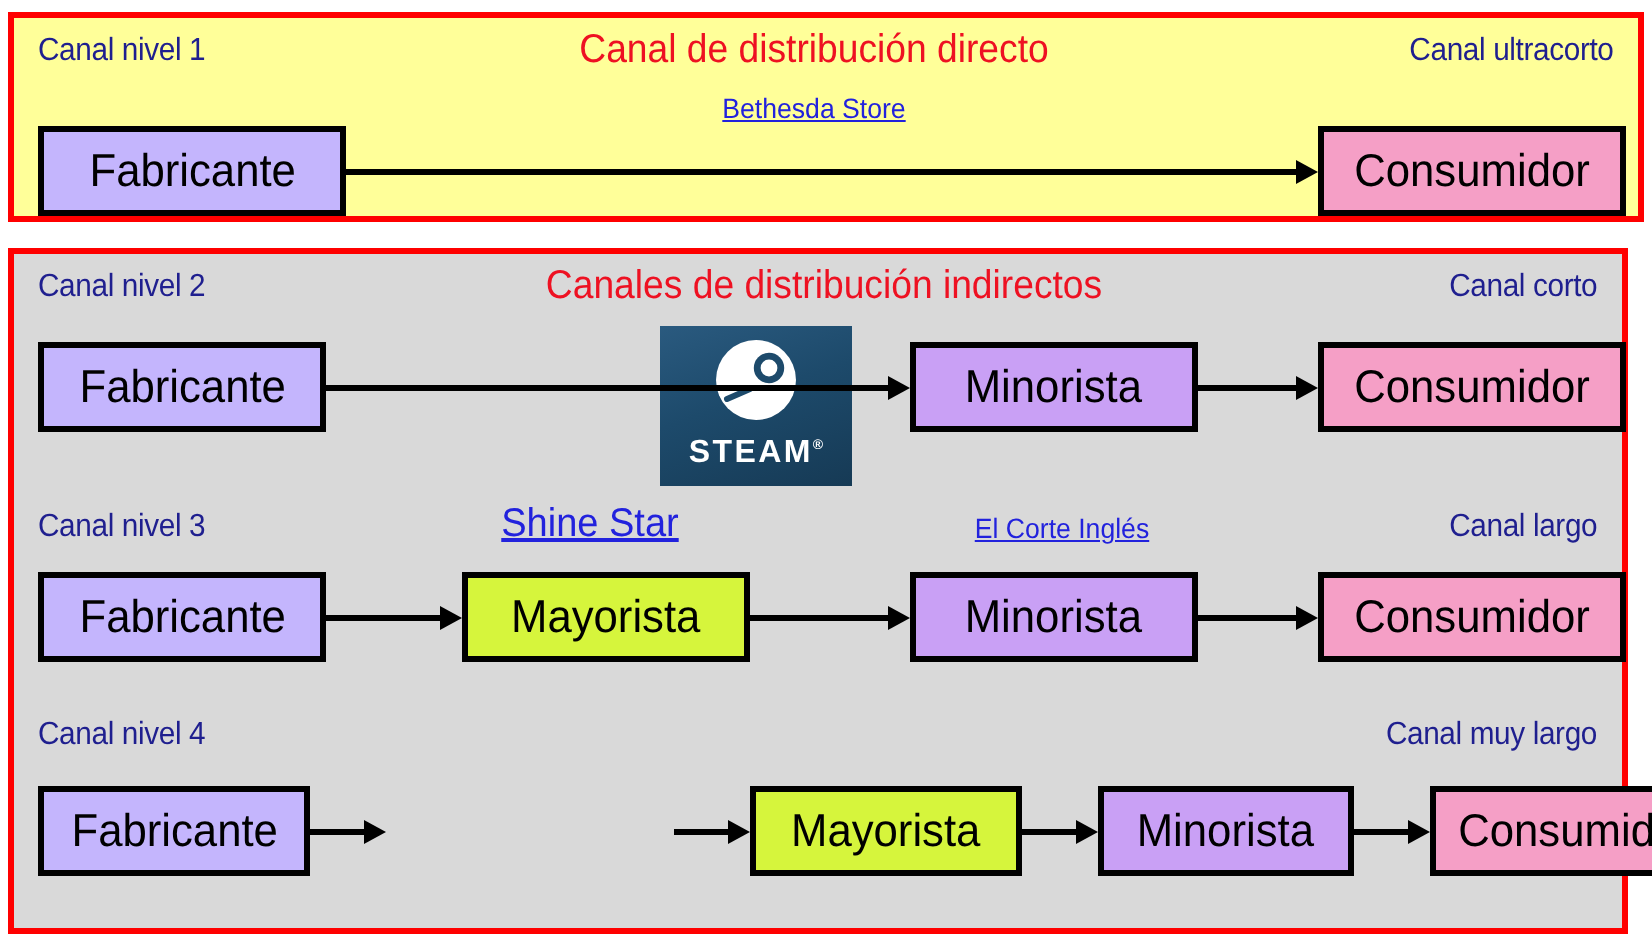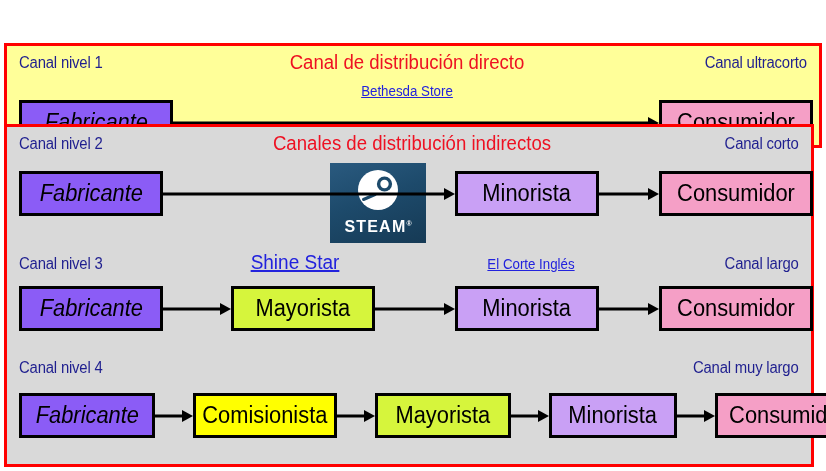--- a/index.html
+++ b/index.html
@@ -9,21 +9,21 @@
     font-family: "Liberation Sans", sans-serif;
     overflow: hidden;
   }
   #stage { position: relative; width: 826px; height: 471px; }
 
   
   .panel {
     position: absolute;
     border: 3px solid #ff0000;
   }
-  #panel-direct   { left: 4px;  top: 6px;   width: 818px; height: 105px; background: #ffff99; margin-top: 37px; }
+  #panel-direct   { left: 4px;  top: 6px;   width: 818px; height: 105px; background: #ffff99; }
   #panel-indirect { left: 4px;  top: 124px; width: 810px; height: 343px; background: #d9d9d9; }
 
   
   .cap {
     position: absolute;
     color: #1f1f8f;
     font-size: 16px;
     letter-spacing: -0.2px;
     white-space: nowrap;
     font-family: "Liberation Sans", sans-serif;
@@ -62,21 +62,21 @@
     display: flex;
     align-items: center;
     justify-content: center;
     color: #000000;
     font-size: 23px;
     white-space: nowrap;
     line-height: 1;
     font-family: "Liberation Sans", sans-serif;
   }
   .node span { display: block; transform: scaleX(0.95); }
-  .n-fab  { background: #8b5cf6; font-style: italic; }
+  .n-fab  { background: #c4b5fd; }
   .n-con  { background: #f59fc6; }
   .n-min  { background: #c9a0f5; }
   .n-may  { background: #d6f53c; }
   .n-com  { background: #ffff00; }
 
   
   .arrow { position: absolute; height: 0; }
   .arrow .shaft {
     position: absolute; left: 0; top: 0;
     height: 3px; background: #000000; transform: translateY(-1.5px);
@@ -215,23 +215,20 @@
 
     <div class="node n-fab" style="left:12px; top:266px; width:136px; height:45px;">
       <span>Fabricante</span>
     </div>
 
     <div class="arrow" style="left:148px; top:289px; width:38px;">
       <div class="shaft" style="width:27px;"></div>
       <div class="head" style="left:27px;"></div>
     </div>
 
-    <div class="node n-com" style="left:186px; top:266px; width:144px; height:45px;">
-      <span>Comisionista</span>
-    </div>
 
     <div class="arrow" style="left:330px; top:289px; width:38px;">
       <div class="shaft" style="width:27px;"></div>
       <div class="head" style="left:27px;"></div>
     </div>
 
     <div class="node n-may" style="left:368px; top:266px; width:136px; height:45px;">
       <span>Mayorista</span>
     </div>
 

